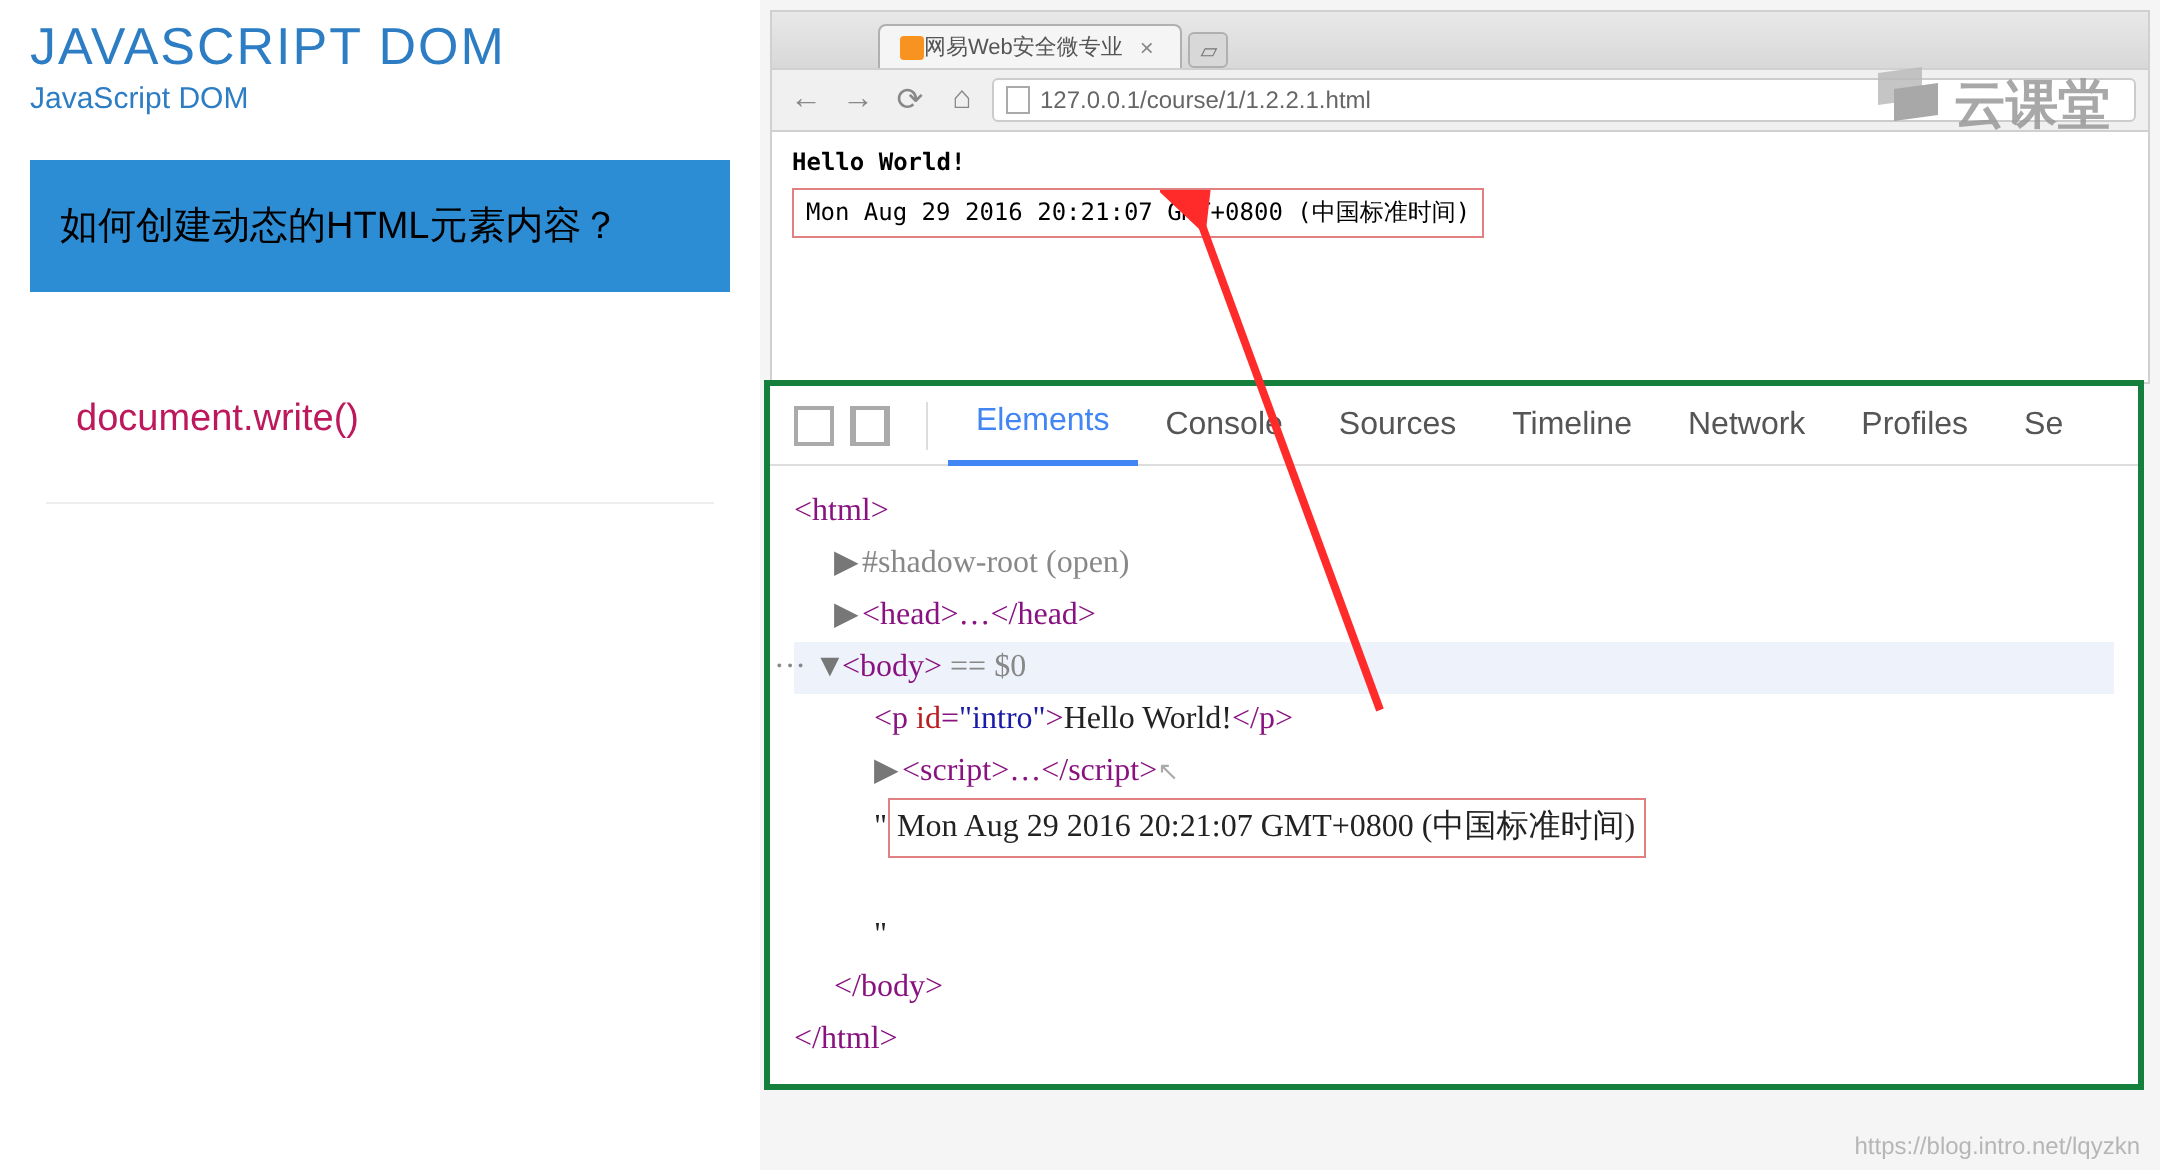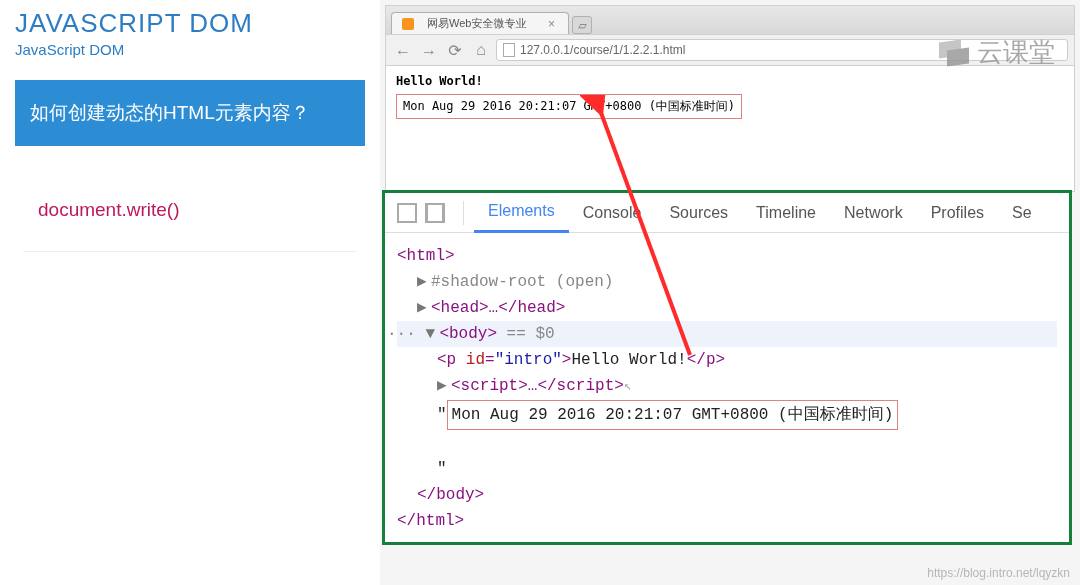--- a/index.html
+++ b/index.html
@@ -29,21 +29,21 @@
       font-weight: 400;
       letter-spacing: 1px;
     }
     .title-sub {
       color: #2d7dc4;
       font-size: 15px;
       margin-top: 2px;
     }
     .question-box {
       background: #2d8dd4;
-      color: #ffffff;
+      color: #000000;
       padding: 20px 15px;
       font-size: 19px;
       margin: 2px 15px;
     }
     .code-box {
       background: #fff;
       color: #be185d;
       padding: 30px 15px;
       font-size: 19px;
       margin: 23px;
@@ -68,21 +68,22 @@
       background: #f5f5f5;
       border: 1px solid #b0b0b0;
       border-bottom: none;
       border-radius: 4px 4px 0 0;
       padding: 3px 10px;
       font-size: 11px;
       color: #555;
       margin-right: 3px;
       display: flex;
       align-items: center;
-      gap: 13px;
+      gap: 0;
+      margin-left: 48px;
     }
     .tab-icon { width: 12px; height: 12px; background: #f7931e; border-radius: 2px; display: inline-block; }
     .tab-close { width: 14px; height: 14px; display: inline-flex; align-items: center; justify-content: center; color: #888; font-size: 12px; margin-left: 5px; cursor: pointer; }
     .new-tab { width: 20px; height: 18px; background: #d8d8d8; border: 1px solid #b0b0b0; border-radius: 3px; font-size: 11px; color: #777; display:flex; align-items:center; justify-content:center;}
     .addr-bar {
       height: 32px;
       background: #f0f0f0;
       border-top: 1px solid #d0d0d0;
       border-bottom: 1px solid #d0d0d0;
       display: flex;
@@ -146,44 +147,45 @@
       border: 2px solid #aaa;
       margin-right: 8px;
     }
     .dt-icon.arrow { transform: rotate(0deg); position: relative; }
     .dt-icon.device { border-left-width:3px; border-right-width:3px;}
     .dt-sep { width:1px; height: 24px; background: #ddd; margin: 0 10px; }
     .dt-tab { padding: 10px 14px; cursor: pointer; color: #555; }
     .dt-tab.active { color: #4285f4; border-bottom: 3px solid #4285f4; }
     .dom-tree {
       padding: 10px 12px;
-      font-family: Liberation Mono, monospace;
+      font-family: Liberation Serif, serif;
       font-size: 16px;
       line-height: 26px;
     }
     .tag { color: #881280; }
     .attr-name { color: #b91c1c; }
     .attr-val { color: #1a1aa6; }
     .text-node { color: #222; }
     .gray { color: #888; }
     .expander { color: #777; display:inline-block; width:14px; }
     .indent1 { padding-left: 20px; }
     .indent2 { padding-left: 40px; }
     .body-line { background: #eef2fa; }
     .highlight-box { border: 1px solid #e08080; display: inline-block; padding: 1px 4px; }
     .watermark {
       position: absolute;
       right: 25px;
       top: 35px;
       font-size: 26px;
       color: #999;
       display: flex;
-      align-items: center;
+      align-items: flex-start;
       gap: 8px;
       opacity: 0.85;
+      font-weight: bold;
     }
     .wm-icon {
       width: 30px; height: 24px;
       position: relative;
     }
     .wm-icon::before {
       content:''; position:absolute; left:0; top:0; width:22px; height:16px; background:#bbb; transform: skewY(-8deg);
     }
     .wm-icon::after {
       content:''; position:absolute; left:8px; top:8px; width:22px; height:16px; background:#999; transform: skewY(-8deg);

